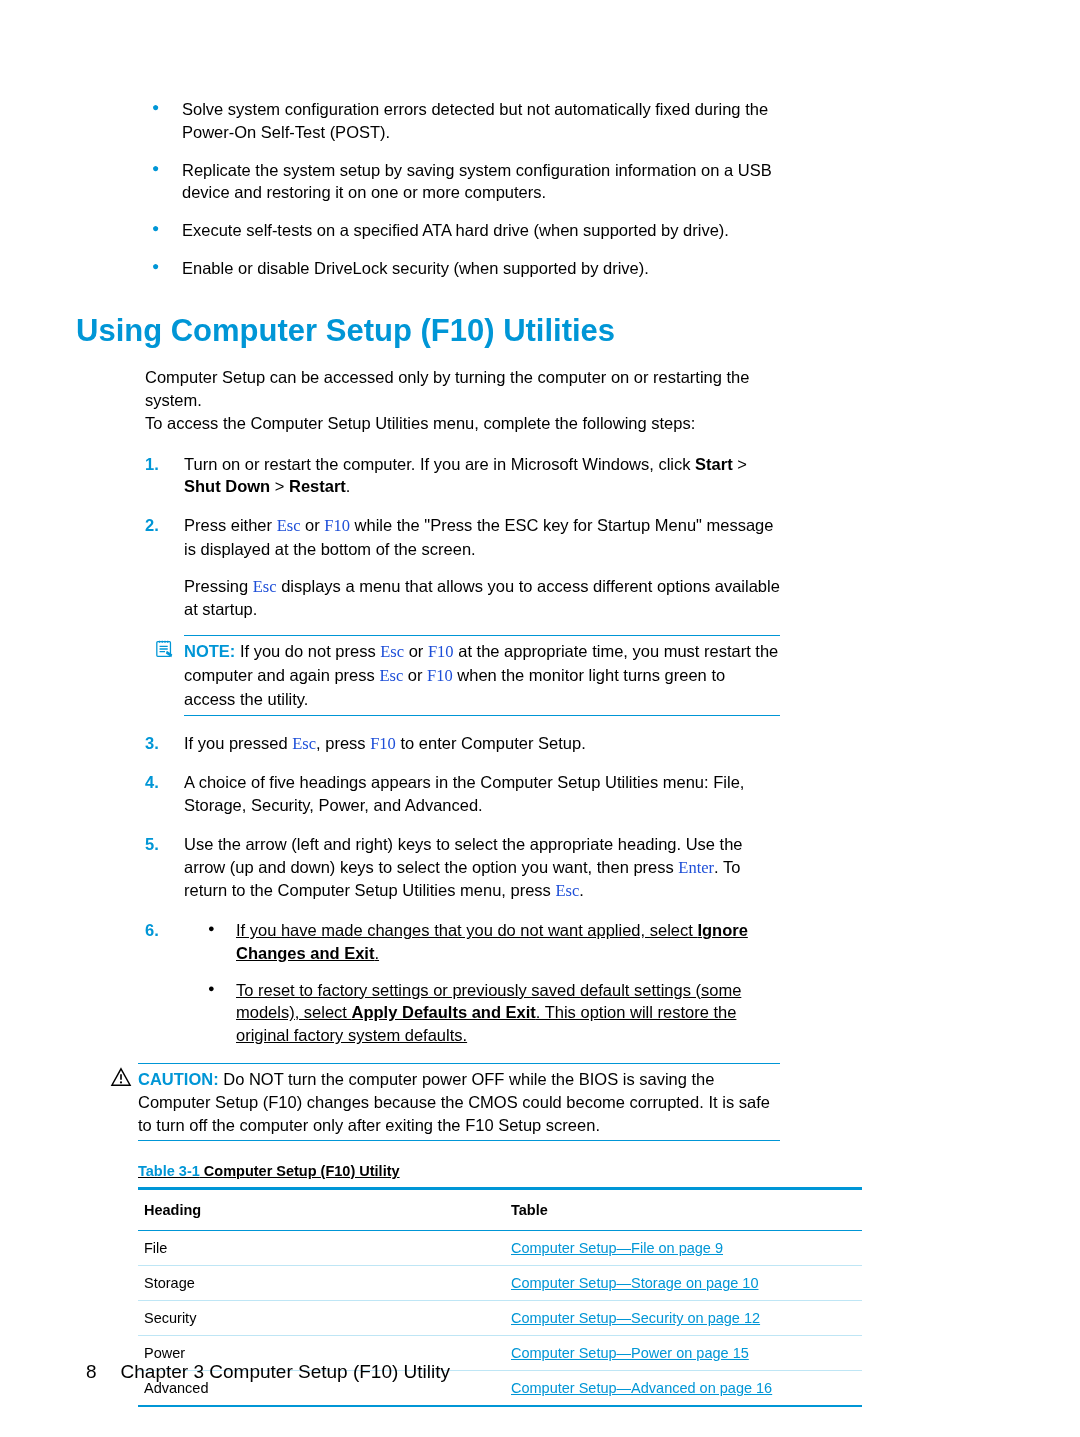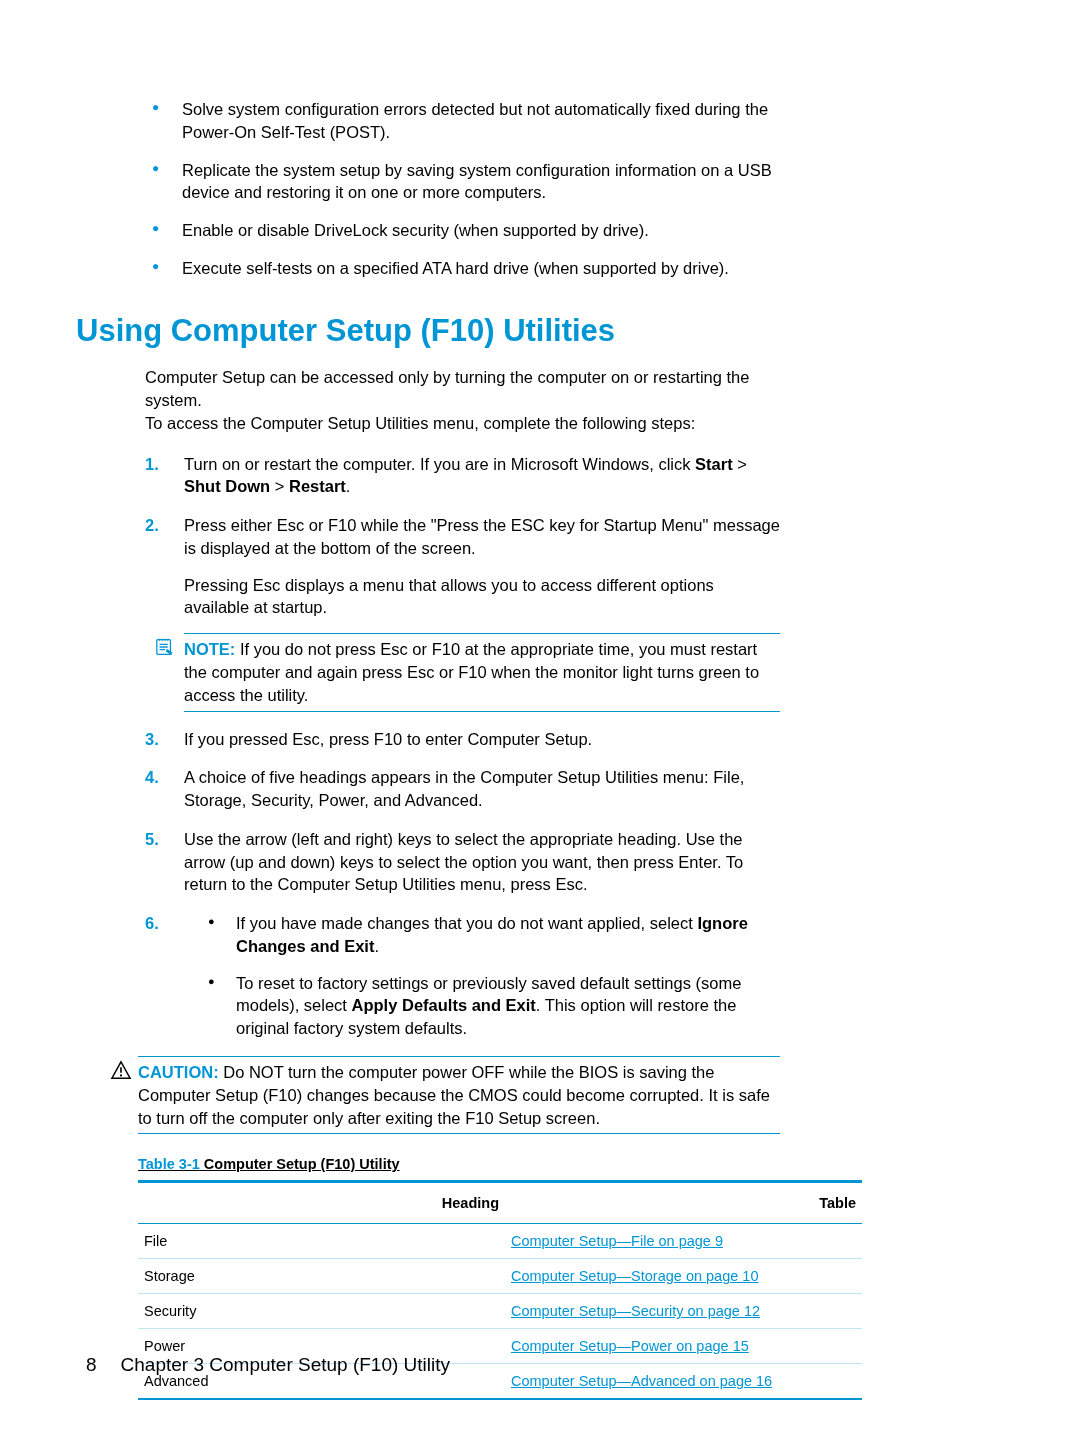--- a/index.html
+++ b/index.html
@@ -61,21 +61,21 @@
     counter-increment: step;
     content: counter(step) ".";
     position: absolute;
     left: 0;
     top: 0;
     color: #0096d6;
     font-weight: bold;
   }
   .steps > li > p { margin: 0 0 14px 0; }
   .steps > li > p:last-child { margin-bottom: 0; }
-  .hp-blue { color: #000000; }
+  .hp-blue { color: #1d4ed8; font-family: Liberation Serif, serif; }
   b, strong { font-weight: bold; }
 
   .note-box {
     border-top: 1px solid #0096d6;
     border-bottom: 1px solid #0096d6;
     padding: 4px 0 4px 0;
     margin: 14px 0 0 0;
     position: relative;
   }
   .note-box .note-icon {
@@ -98,20 +98,21 @@
     left: -28px;
     top: 3px;
   }
   .caution-icon svg { width: 22px; height: 20px; }
   .caution-label { font-weight: bold; color: #0096d6; }
 
   .sub-bullets {
     list-style: none;
     margin: 14px 0 0 24px;
     padding: 0;
+    text-decoration: underline;
   }
   .sub-bullets > li {
     position: relative;
     padding-left: 28px;
     margin-bottom: 14px;
   }
   .sub-bullets > li::before {
     content: "●";
     position: absolute;
     left: 0;
@@ -130,21 +131,21 @@
 
   table.f10 {
     margin-left: 26px;
     width: 724px;
     border-collapse: collapse;
     font-size: 14.5px;
     border-top: 3px solid #0096d6;
     border-bottom: 2px solid #0096d6;
   }
   table.f10 th {
-    text-align: right;
+    text-align: left;
     font-weight: bold;
     padding: 10px 6px 10px 6px;
     border-bottom: 1px solid #0096d6;
   }
   table.f10 td {
     padding: 7px 6px;
     border-bottom: 1px solid #bfe6f5;
     vertical-align: top;
   }
   table.f10 tr:last-child td { border-bottom: none; }
@@ -160,22 +161,22 @@
   .footer .pnum { margin-right: 24px; }
 </style>
 </head>
 <body>
 
 <div class="page">
 
   <ul class="bullets">
     <li><span>Solve system configuration errors detected but not automatically fixed during the Power-On Self-Test (POST).</span></li>
     <li><span>Replicate the system setup by saving system configuration information on a USB device and restoring it on one or more computers.</span></li>
+    <li><span>Execute self-tests on a specified ATA hard drive (when supported by drive).</span></li>
     <li><span>Enable or disable DriveLock security (when supported by drive).</span></li>
-    <li><span>Execute self-tests on a specified ATA hard drive (when supported by drive).</span></li>
   </ul>
 
   <h2 class="section-heading">Using Computer Setup (F10) Utilities</h2>
 
   <div class="intro">
     <span>Computer Setup can be accessed only by turning the computer on or restarting the system.</span><br>
     <span>To access the Computer Setup Utilities menu, complete the following steps:</span>
   </div>
 
   <ol class="steps">

